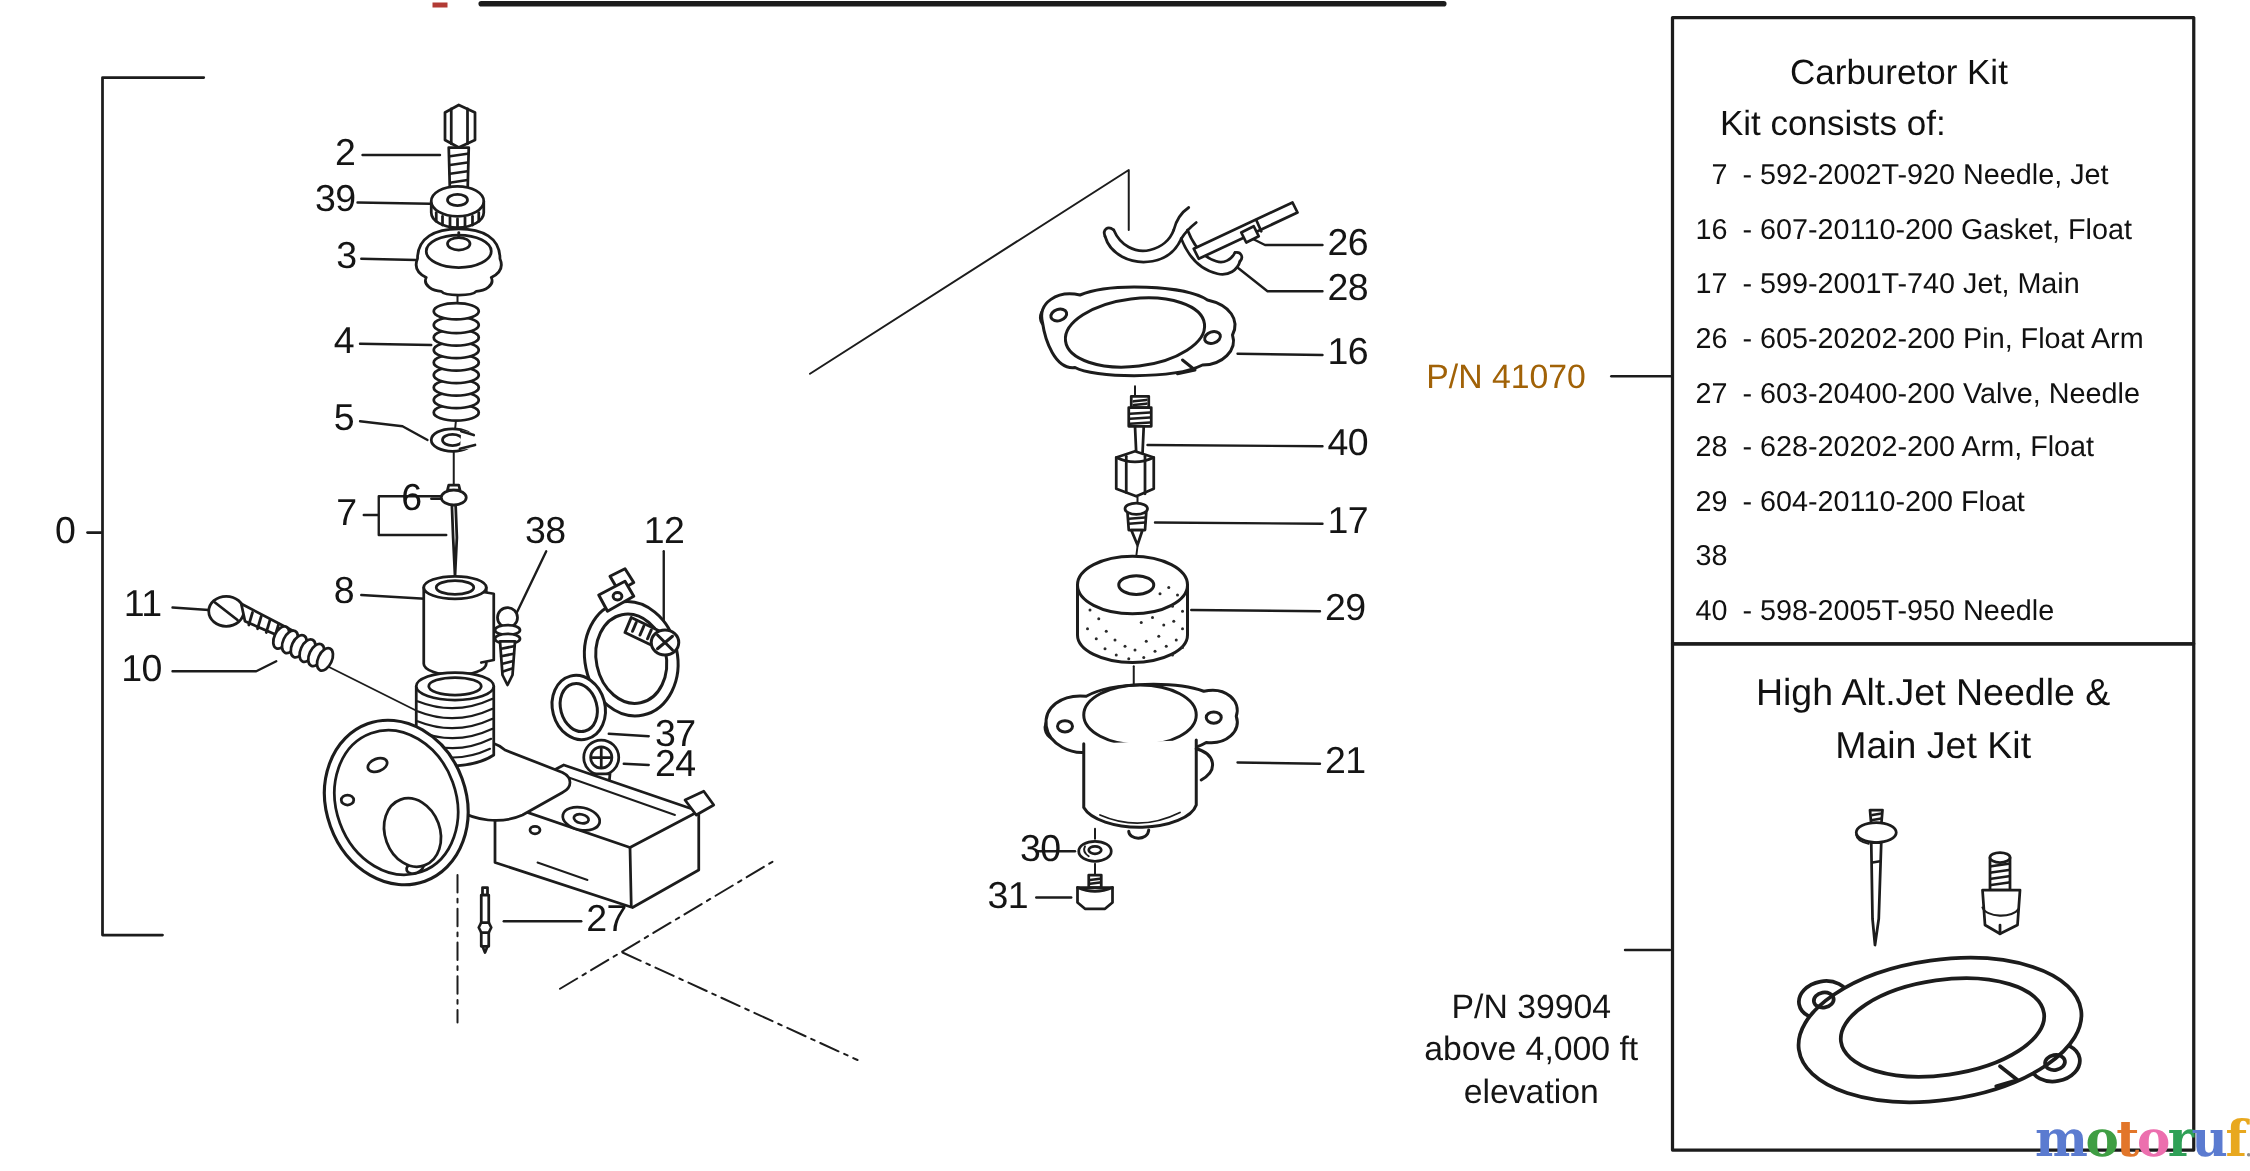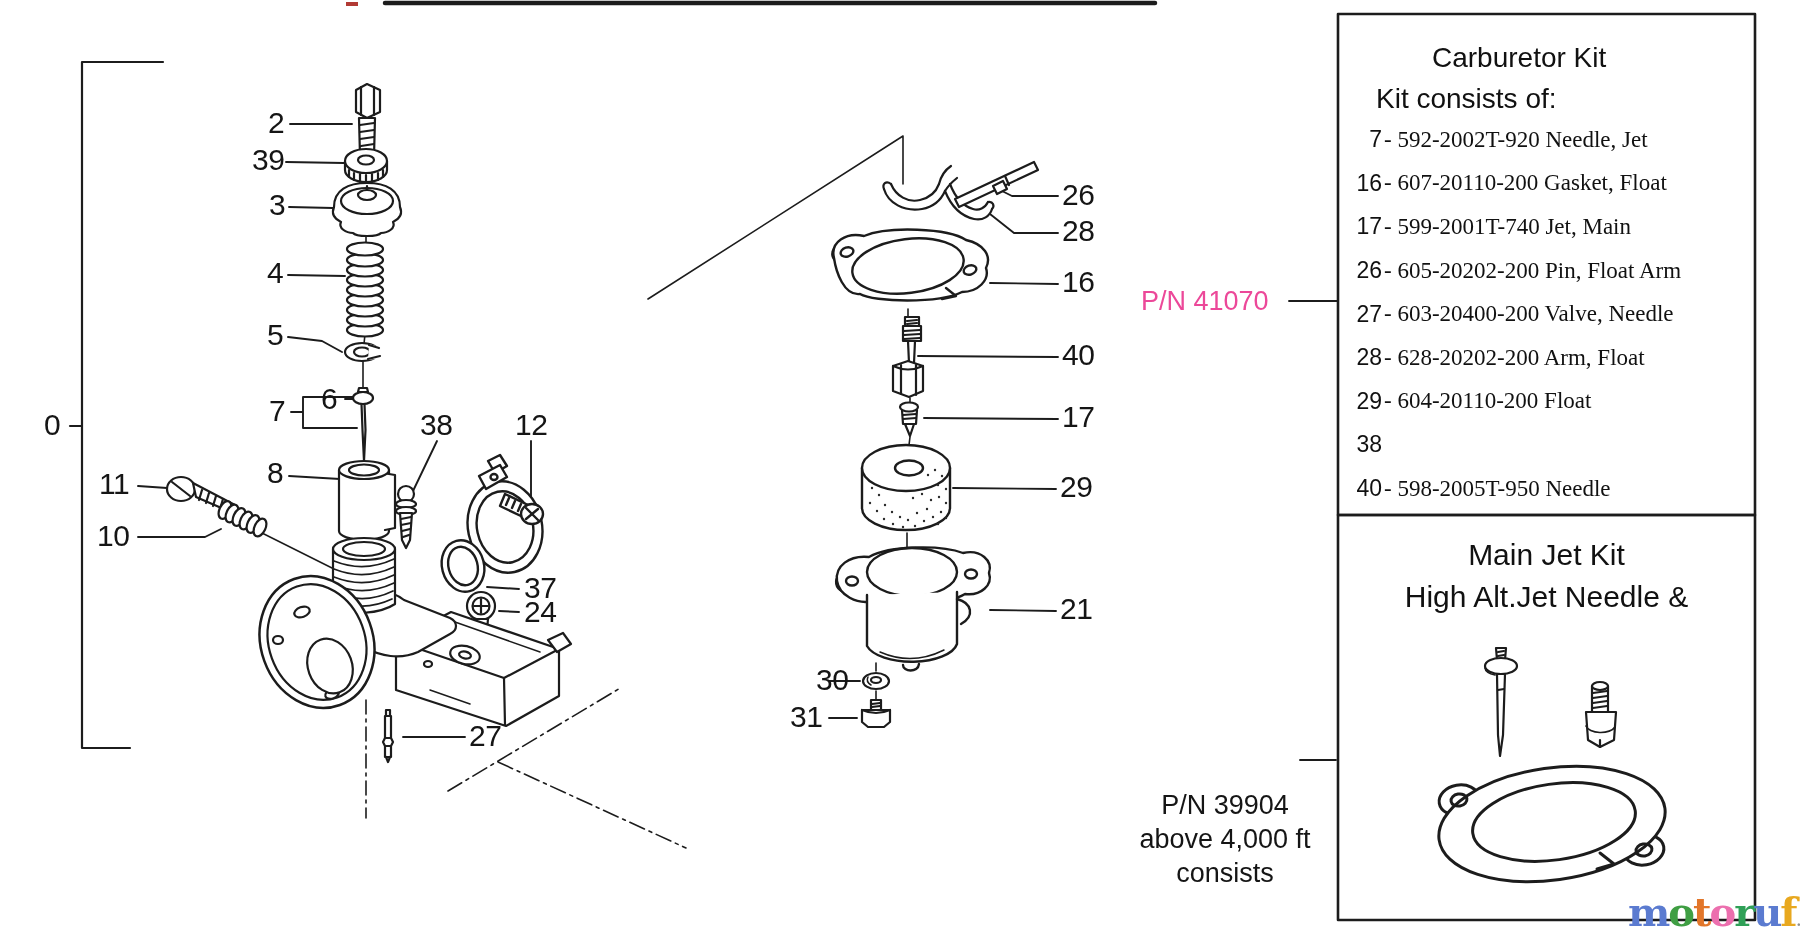--- a/index.html
+++ b/index.html
@@ -3,30 +3,30 @@
 <meta charset="utf-8">
 <style>
   html,body{margin:0;padding:0;}
   body{
     width:1800px;height:937px;position:relative;overflow:hidden;
     background:#ffffff;font-family:"Liberation Sans",sans-serif;
   }
   .page{position:absolute;inset:0;background:#fff;}
   svg{position:absolute;left:0;top:0;}
   .lbl{position:absolute;font-size:30px;color:#151515;line-height:1;letter-spacing:-0.5px;}
-  .pn{position:absolute;font-size:27px;color:#ec4899;line-height:1;}
+  .pn{position:absolute;font-size:27px;color:#a16207;line-height:1;}
   .pn-block{position:absolute;left:1126px;top:740px;width:198px;text-align:center;
             font-size:27px;line-height:34px;color:#151515;margin-top:48px;}
   .kit-box-text{position:absolute;left:1338px;top:14px;width:417px;height:501px;color:#111;border-radius:14px;}
   .kit-title{position:absolute;left:94px;top:28px;font-size:28px;}
   .kit-sub{position:absolute;left:38px;top:69px;font-size:28px;}
   .kit-rows{position:absolute;left:16px;top:104px;width:400px;}
   .kit-row{display:flex;height:43.6px;align-items:center;font-size:23px;}
   .kit-num{width:28px;text-align:right;flex:none;}
-  .kit-desc{margin-left:2px;white-space:nowrap;font-family:Liberation Serif, serif;}
+  .kit-desc{margin-left:12px;white-space:nowrap;}
   .alt-title{position:absolute;left:1338px;top:534px;width:417px;text-align:center;
              font-size:30px;line-height:42px;color:#111;}
   .watermark{position:absolute;left:1628px;top:888px;white-space:nowrap;}
   .wm-letter{font-family:"DejaVu Serif",serif;font-weight:bold;font-size:40px;letter-spacing:-2px;}
   .wm-suffix{font-family:"DejaVu Serif",serif;font-size:21px;color:#8f8f8f;}
 </style>
 </head>
 <body>
 
 <div class="page">
@@ -437,21 +437,21 @@
   <div class="lbl" style="left:1062px;top:402px">17</div>
   <div class="lbl" style="left:1060px;top:472px">29</div>
   <div class="lbl" style="left:1060px;top:594px">21</div>
   <div class="lbl" style="left:816px;top:665px">30</div>
   <div class="lbl" style="left:790px;top:702px">31</div>
 
   <div class="pn" style="left:1141px;top:288px">P/N 41070</div>
   <div class="pn-block">
     <div>P/N 39904</div>
     <div>above 4,000 ft</div>
-    <div>consists</div>
+    <div>elevation</div>
   </div>
 
   <div class="kit-box-text">
     <div class="kit-title">Carburetor Kit</div>
     <div class="kit-sub">Kit consists of:</div>
     <div class="kit-rows">
       <div class="kit-row">
           <span class="kit-num">7</span>
           <span class="kit-desc">- 592-2002T-920 Needle, Jet</span>
         </div>
@@ -483,21 +483,21 @@
           <span class="kit-num">38</span>
         </div>
       <div class="kit-row">
           <span class="kit-num">40</span>
           <span class="kit-desc">- 598-2005T-950 Needle</span>
         </div>
     </div>
   </div>
 
   <div class="alt-title">
+    <div>High Alt.Jet Needle &amp;</div>
     <div>Main Jet Kit</div>
-    <div>High Alt.Jet Needle &amp;</div>
   </div>
 
   <div class="watermark">
     <span class="wm-letter" style="color:#5b7bd0">m</span><span class="wm-letter" style="color:#3f9e43">o</span><span class="wm-letter" style="color:#e2762a">t</span><span class="wm-letter" style="color:#ec6fae">o</span><span class="wm-letter" style="color:#2fa057">r</span><span class="wm-letter" style="color:#5b7bd0">u</span><span class="wm-letter" style="color:#e8a81f">f</span><span class="wm-suffix">.de</span>
   </div>
 
 </div>
 
 </body></html>

